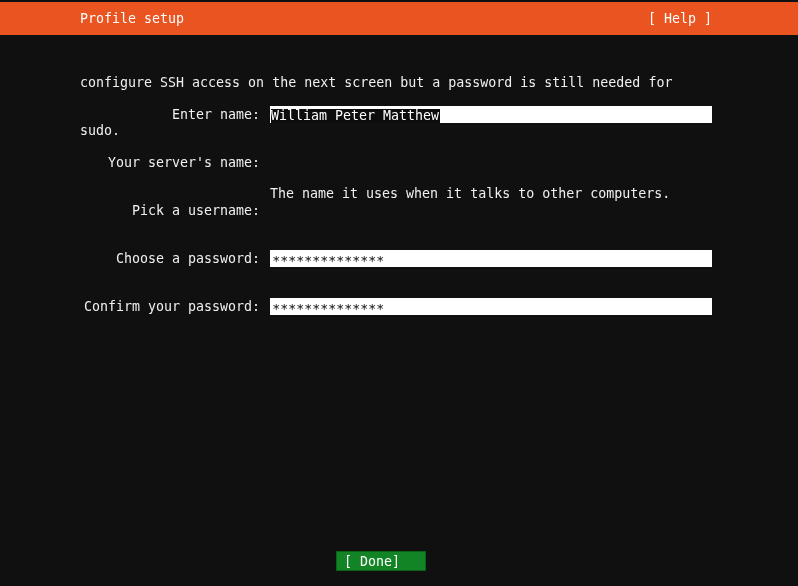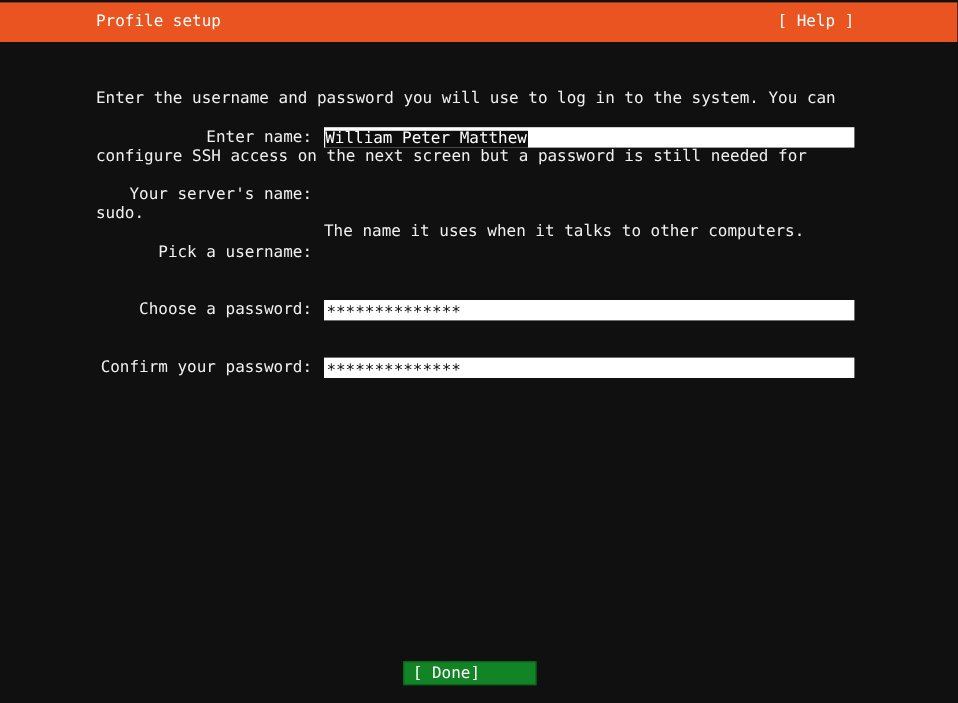--- a/index.html
+++ b/index.html
@@ -42,38 +42,37 @@
     background:var(--inverse_bg,#0d0d0d);color:#ffffff;white-space:pre;
   }
   .mask{
     display:block;line-height:17px;padding-left:2px;
     color:#101010;white-space:pre;
   }
   .field-helper{
     position:absolute;left:270px;top:186px;line-height:16px;white-space:pre;text-align:right;
   }
   .done-btn{
-    position:absolute;left:336px;top:551px;width:111px;height:20px;
+    position:absolute;left:336px;top:551px;width:90px;height:20px;
     box-sizing:border-box;border:1px solid #0a6418;
     background:var(--button_bg,#128426);color:#ffffff;
     display:flex;align-items:center;
     padding:0 7px;white-space:pre;cursor:pointer;
     font-family:inherit;font-size:inherit;
   }
 </style>
 </head>
 <body style="background: rgb(16, 16, 16);">
 
 <div class="titlebar">
   <span class="title">Profile setup</span>
   <span class="help">[ Help ]</span>
 </div>
 
 <div class="instructions">
-  <div>Enter the username and password you will use to log in to the system. You can</div>
   <div>configure SSH access on the next screen but a password is still needed for</div>
   <div>sudo.</div>
 </div>
 
 <div class="row row-name">
   <span class="flabel">Enter name:</span>
   <div class="field">
     <span class="inv">William Peter Matthew</span>
   </div>
 </div>

